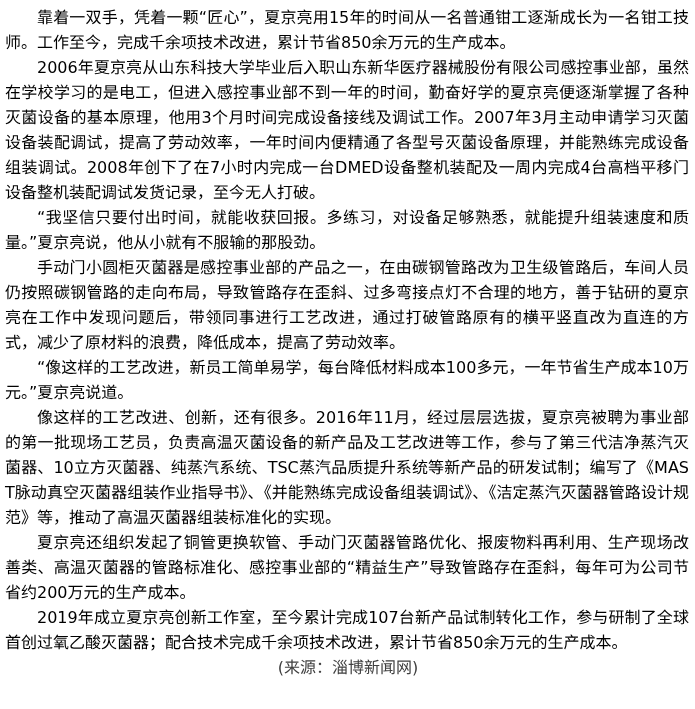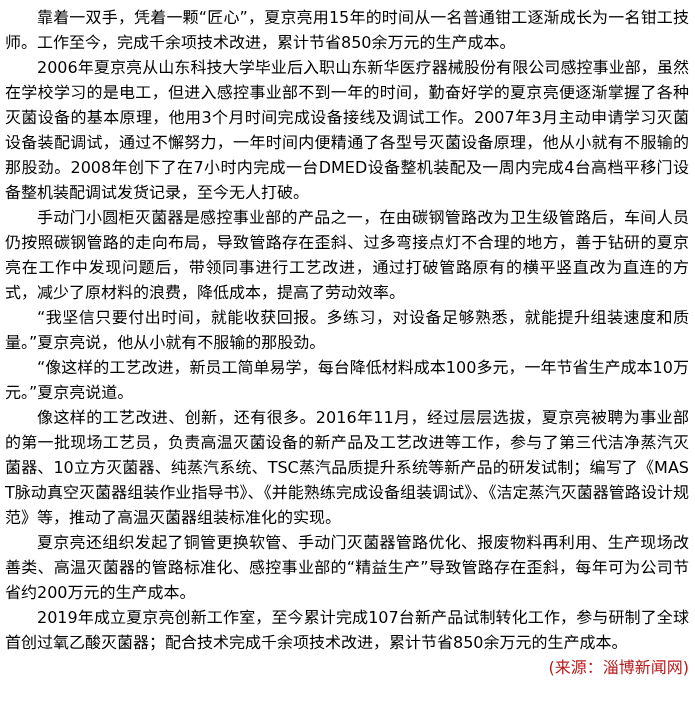--- a/index.html
+++ b/index.html
@@ -26,30 +26,30 @@
     letter-spacing: 0;
   }
   .doc p {
     margin: 0;
     padding: 0;
     text-indent: 32px; 
     word-break: break-all;
   }
   .doc p.source {
     text-indent: 2px;   
-    color: #b91c1c;     
-    text-align: right;
+    color: #404040;     
+    text-align: center;
   }
 </style>
 </head>
 <body>
 
 <div class="doc">
   <p>靠着一双手，凭着一颗“匠心”，夏京亮用15年的时间从一名普通钳工逐渐成长为一名钳工技师。工作至今，完成千余项技术改进，累计节省850余万元的生产成本。</p>
-  <p>2006年夏京亮从山东科技大学毕业后入职山东新华医疗器械股份有限公司感控事业部，虽然在学校学习的是电工，但进入感控事业部不到一年的时间，勤奋好学的夏京亮便逐渐掌握了各种灭菌设备的基本原理，他用3个月时间完成设备接线及调试工作。2007年3月主动申请学习灭菌设备装配调试，通过不懈努力，一年时间内便精通了各型号灭菌设备原理，他从小就有不服输的那股劲。2008年创下了在7小时内完成一台DMED设备整机装配及一周内完成4台高档平移门设备整机装配调试发货记录，至今无人打破。</p>
+  <p>2006年夏京亮从山东科技大学毕业后入职山东新华医疗器械股份有限公司感控事业部，虽然在学校学习的是电工，但进入感控事业部不到一年的时间，勤奋好学的夏京亮便逐渐掌握了各种灭菌设备的基本原理，他用3个月时间完成设备接线及调试工作。2007年3月主动申请学习灭菌设备装配调试，提高了劳动效率，一年时间内便精通了各型号灭菌设备原理，并能熟练完成设备组装调试。2008年创下了在7小时内完成一台DMED设备整机装配及一周内完成4台高档平移门设备整机装配调试发货记录，至今无人打破。</p>
+  <p>“我坚信只要付出时间，就能收获回报。多练习，对设备足够熟悉，就能提升组装速度和质量。”夏京亮说，他从小就有不服输的那股劲。</p>
   <p>手动门小圆柜灭菌器是感控事业部的产品之一，在由碳钢管路改为卫生级管路后，车间人员仍按照碳钢管路的走向布局，导致管路存在歪斜、过多弯接点灯不合理的地方，善于钻研的夏京亮在工作中发现问题后，带领同事进行工艺改进，通过打破管路原有的横平竖直改为直连的方式，减少了原材料的浪费，降低成本，提高了劳动效率。</p>
-  <p>“我坚信只要付出时间，就能收获回报。多练习，对设备足够熟悉，就能提升组装速度和质量。”夏京亮说，他从小就有不服输的那股劲。</p>
   <p>“像这样的工艺改进，新员工简单易学，每台降低材料成本100多元，一年节省生产成本10万元。”夏京亮说道。</p>
   <p>像这样的工艺改进、创新，还有很多。2016年11月，经过层层选拔，夏京亮被聘为事业部的第一批现场工艺员，负责高温灭菌设备的新产品及工艺改进等工作，参与了第三代洁净蒸汽灭菌器、10立方灭菌器、纯蒸汽系统、TSC蒸汽品质提升系统等新产品的研发试制；编写了《MAST脉动真空灭菌器组装作业指导书》、《并能熟练完成设备组装调试》、《洁定蒸汽灭菌器管路设计规范》等，推动了高温灭菌器组装标准化的实现。</p>
   <p>夏京亮还组织发起了铜管更换软管、手动门灭菌器管路优化、报废物料再利用、生产现场改善类、高温灭菌器的管路标准化、感控事业部的“精益生产”导致管路存在歪斜，每年可为公司节省约200万元的生产成本。</p>
   <p>2019年成立夏京亮创新工作室，至今累计完成107台新产品试制转化工作，参与研制了全球首创过氧乙酸灭菌器；配合技术完成千余项技术改进，累计节省850余万元的生产成本。</p>
   <p class="source">(来源：淄博新闻网)</p>
 </div>
 
 </body></html>

